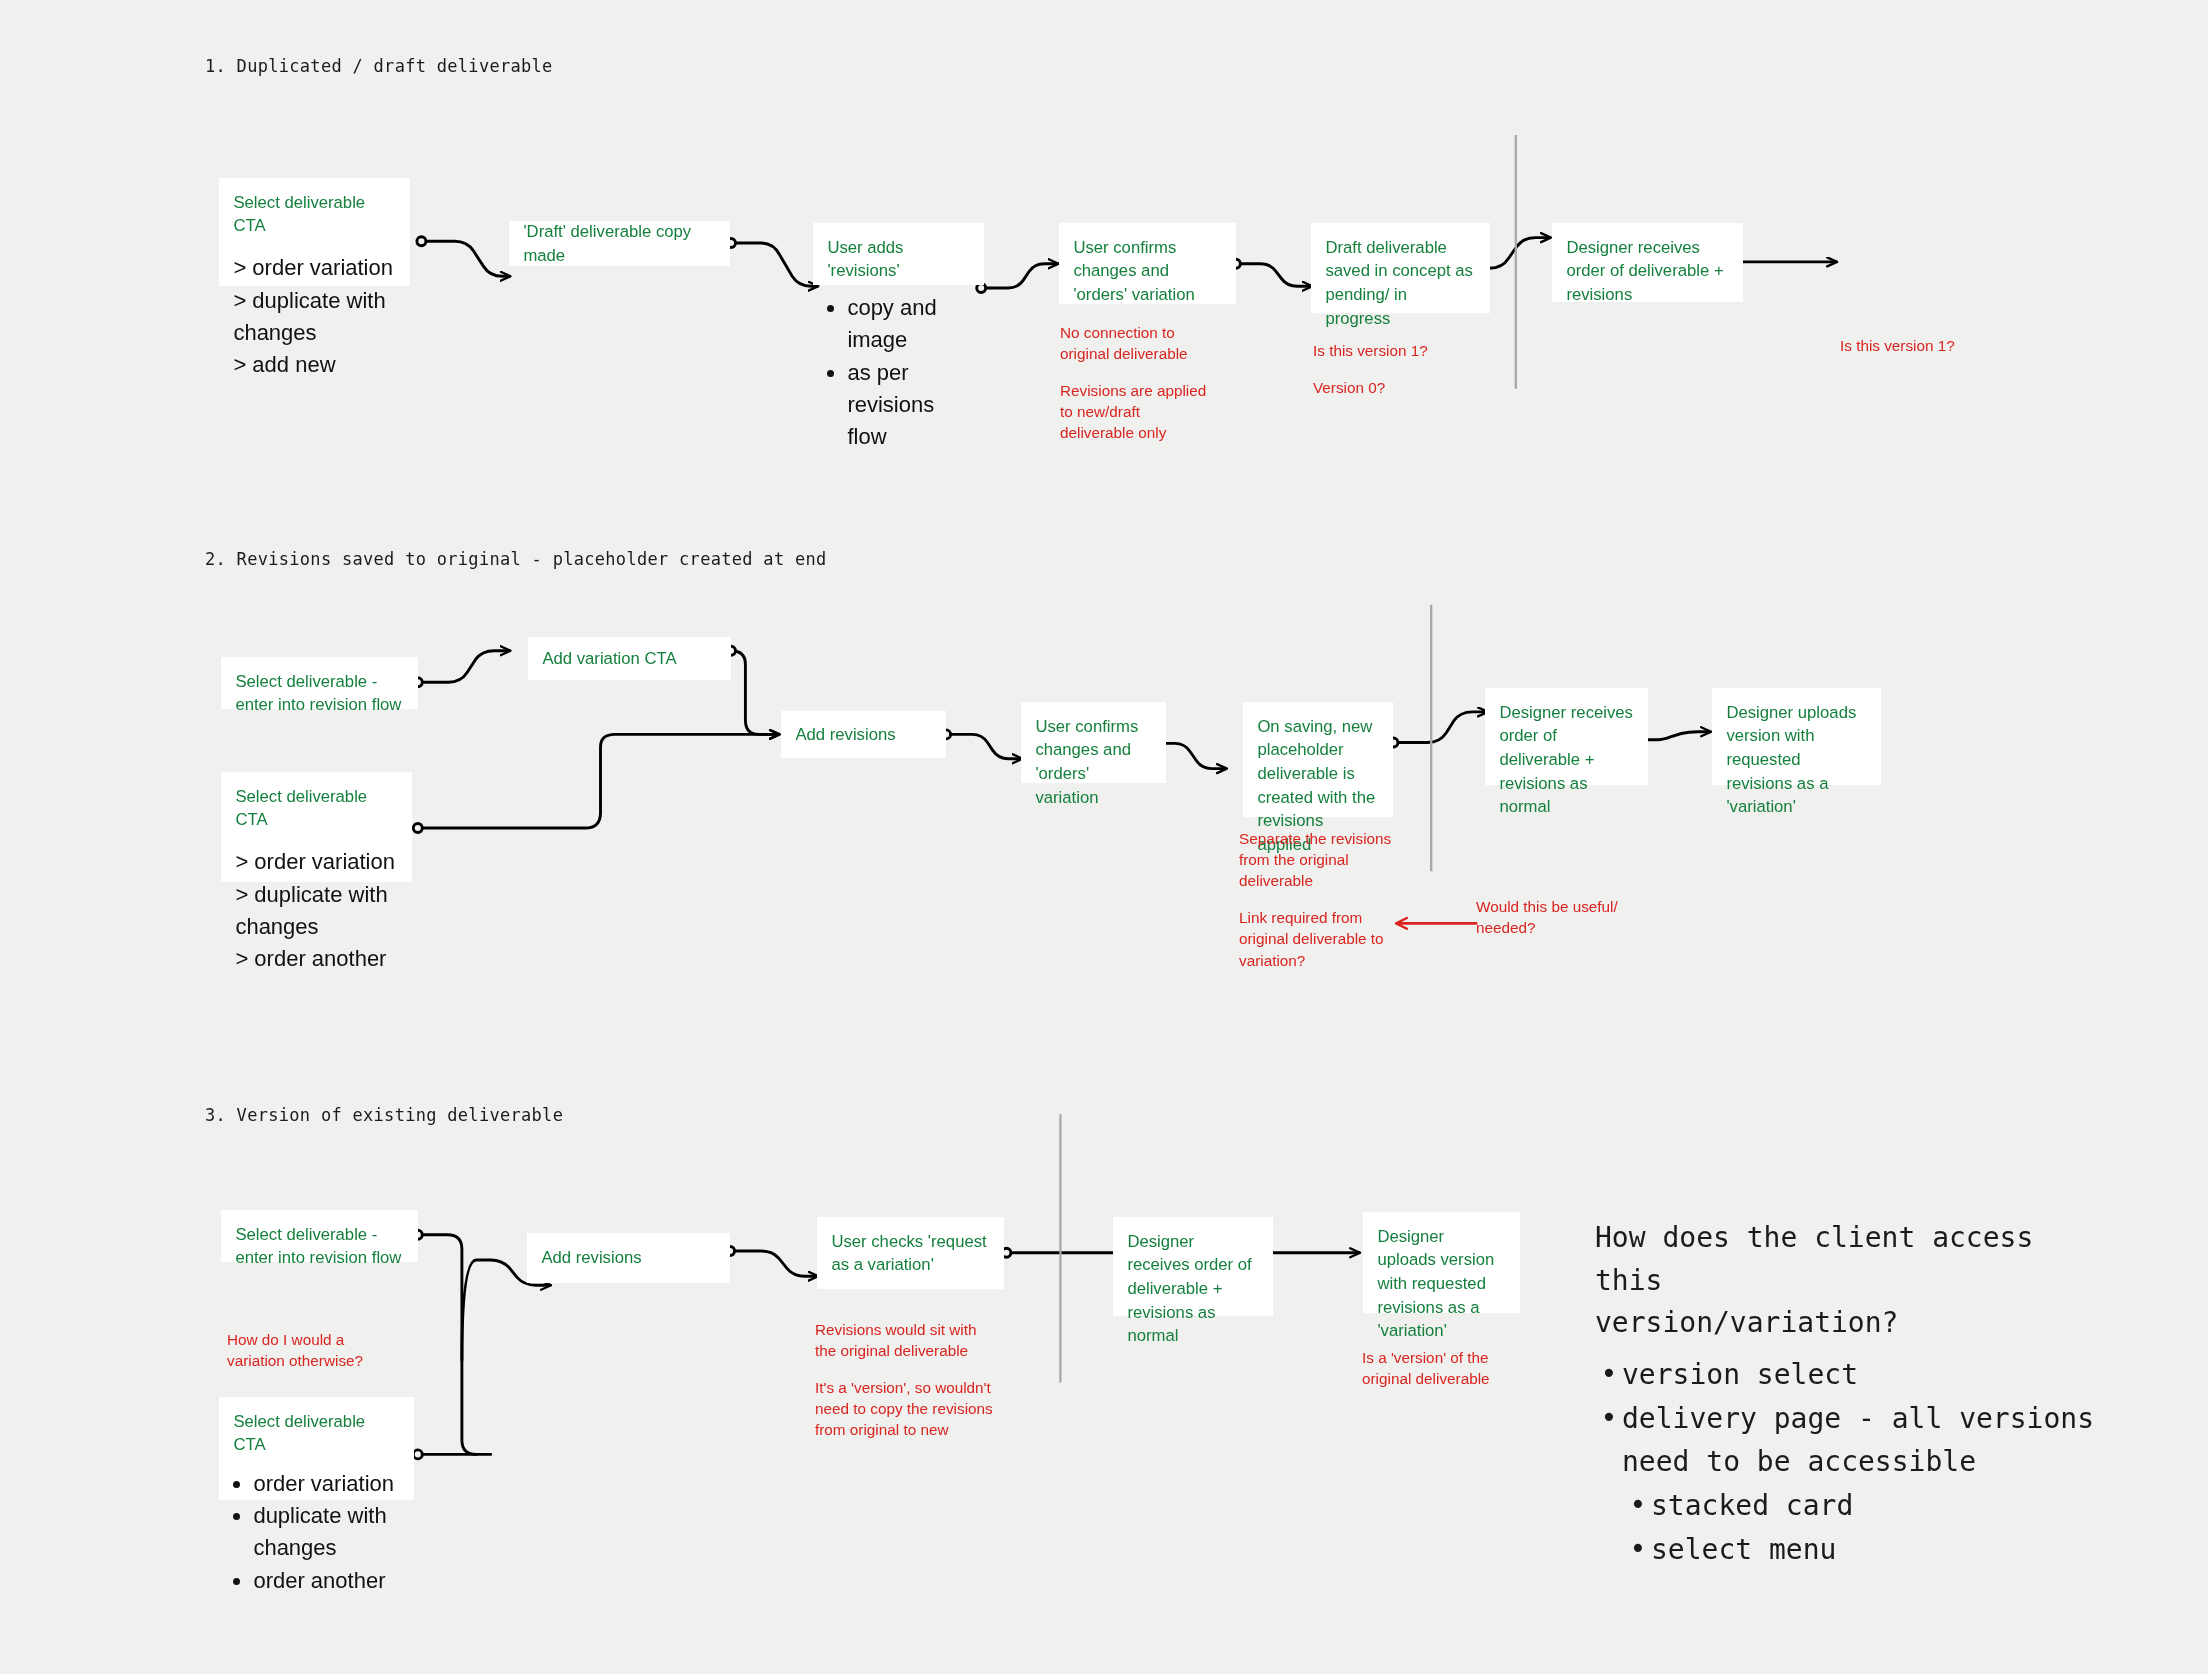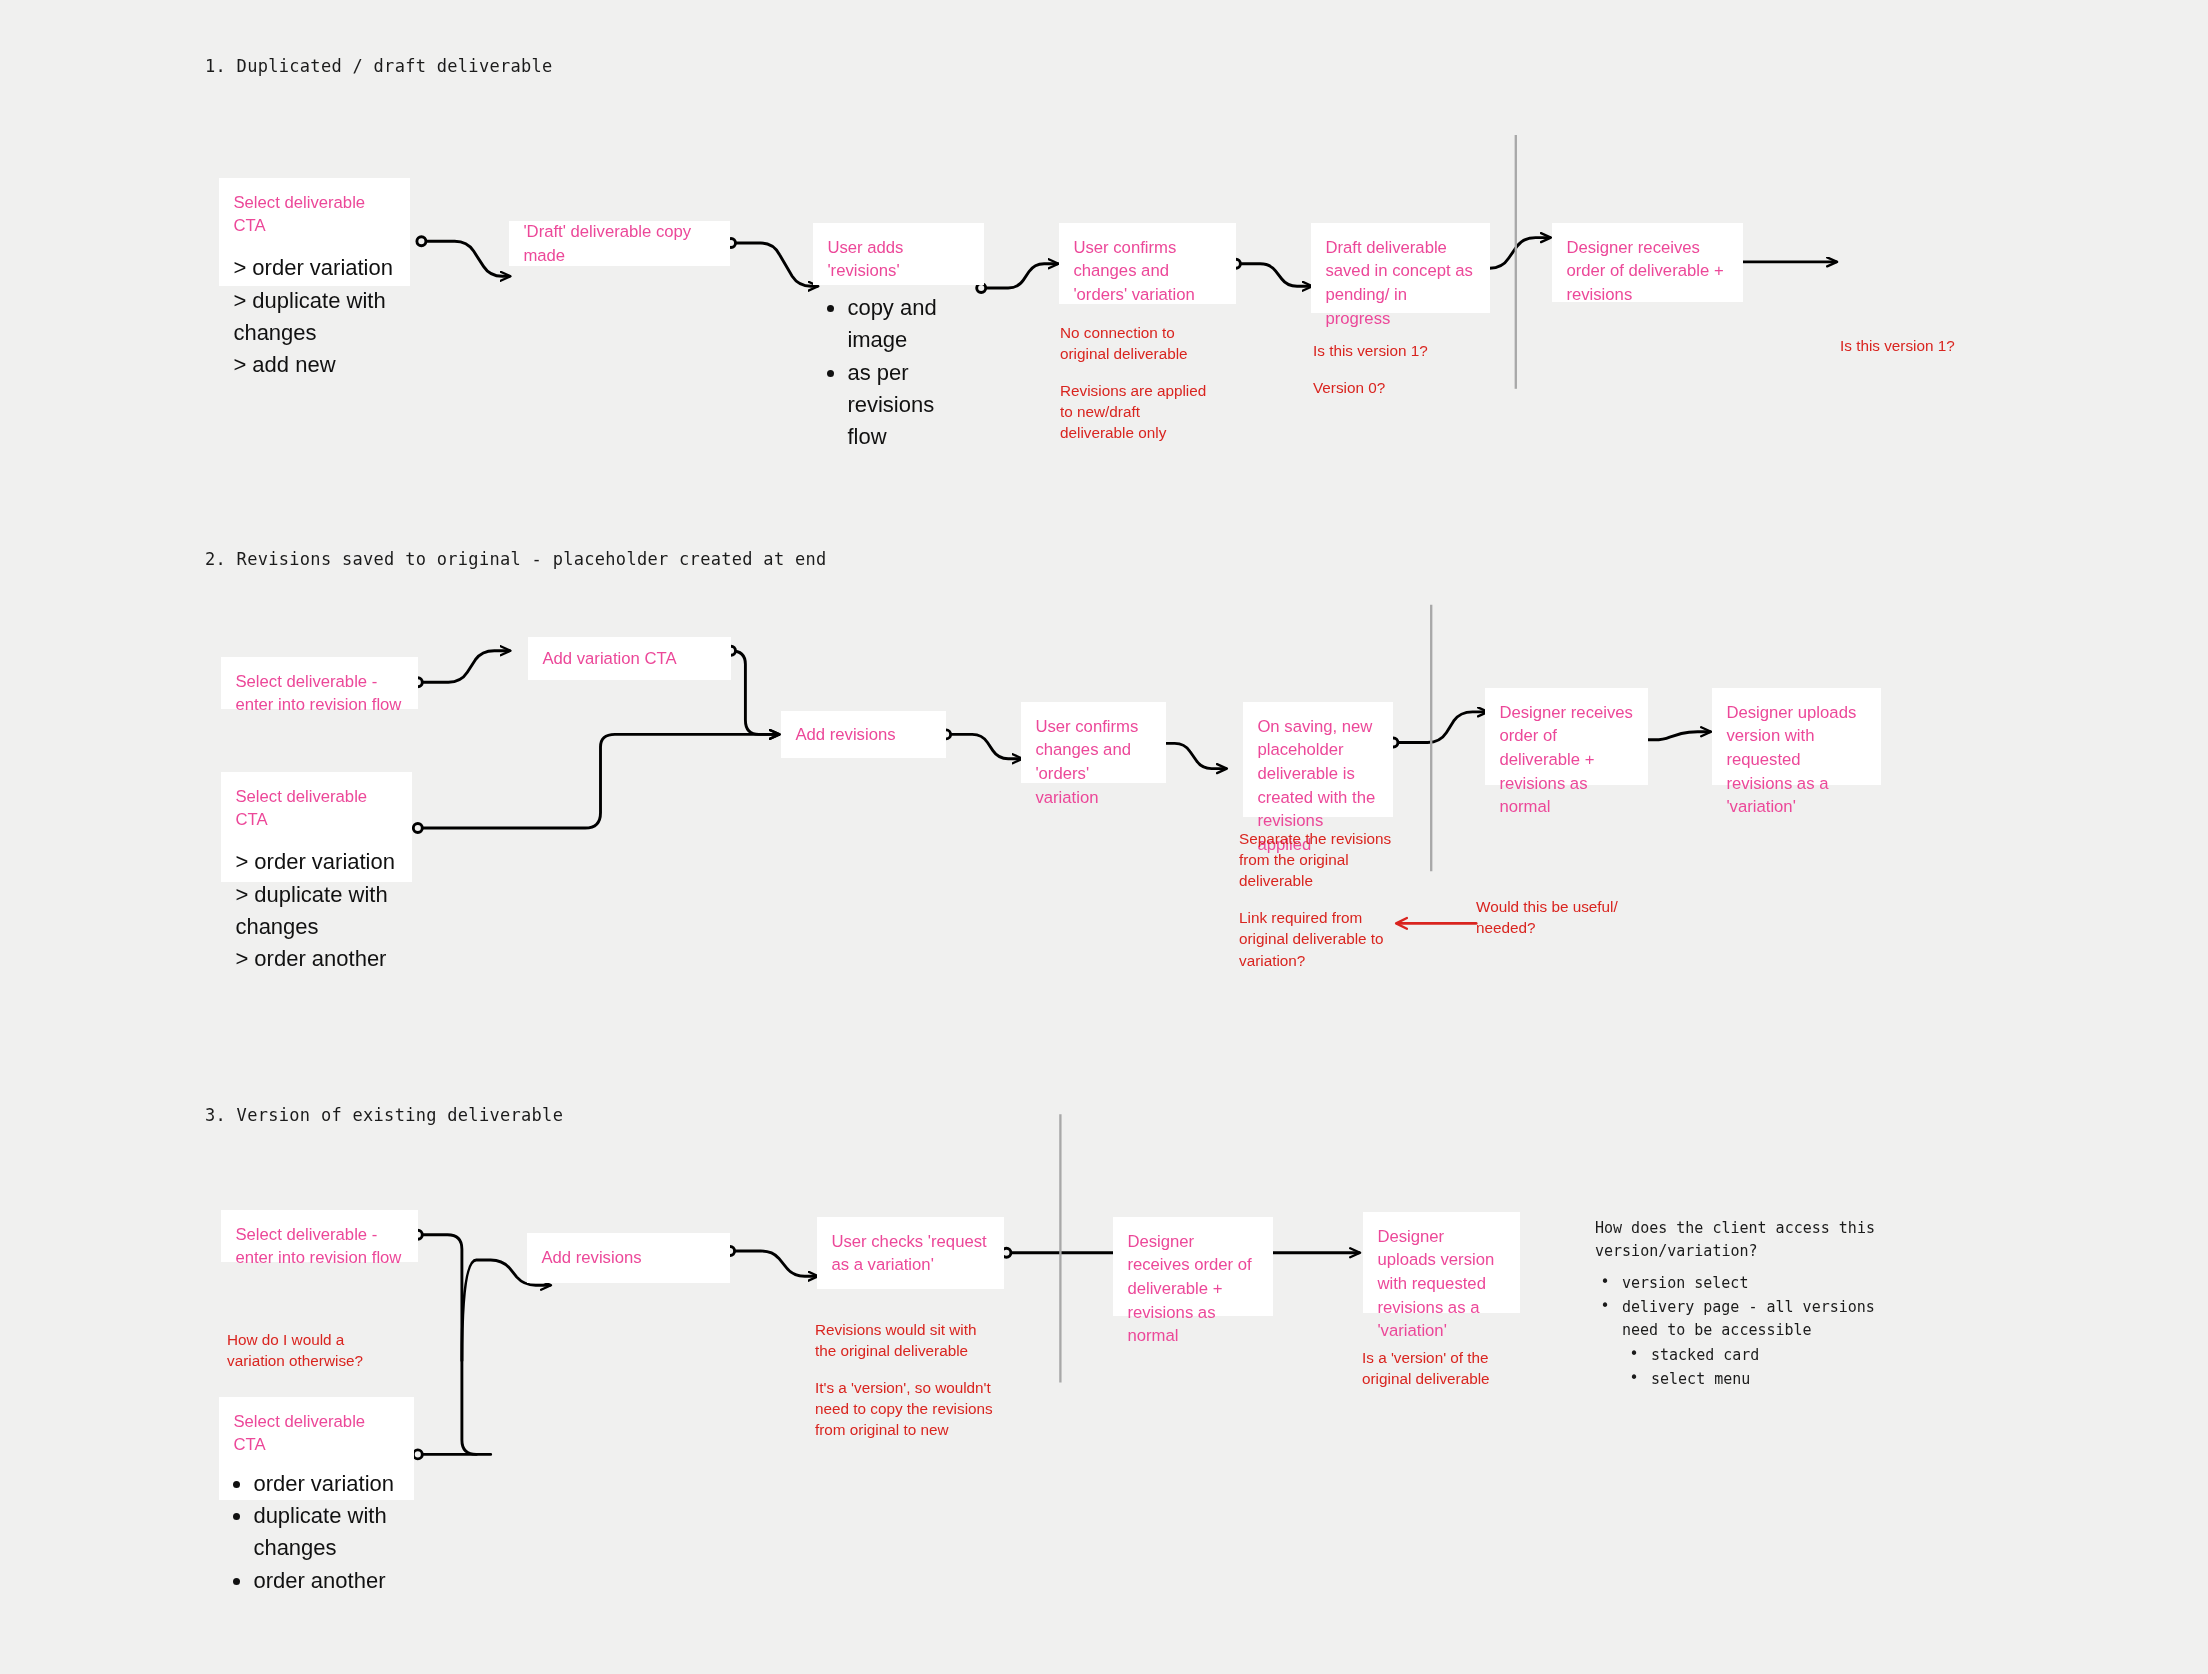--- a/index.html
+++ b/index.html
@@ -43,21 +43,21 @@
   .node {
     position: absolute;
     background: #ffffff;
     box-sizing: border-box;
     padding: 12.6px 14.4px 12.6px 14.4px;
     z-index: 2;
   }
   .node .node-title {
     font-size: 16.7px;
     line-height: 1.42;
-    color: #ec4899;
+    color: #15803d;
     margin: 0;
   }
   .node .node-list {
     margin: 14.4px 0 0 0;
     padding: 0;
     list-style: none;
   }
   .node .node-list.bulleted {
     padding-left: 20px;
     list-style: disc;
@@ -81,21 +81,21 @@
   }
   .annotation p {
     margin: 0 0 16px 0;
   }
   .annotation p:last-child { margin-bottom: 0; }
 
   
   .mono-block {
     position: absolute;
     font-family: "DejaVu Sans Mono", "Liberation Mono", monospace;
-    font-size: 15px;
+    font-size: 28px;
     line-height: 1.52;
     color: #1b1b1b;
     z-index: 3;
   }
   .mono-block .q { margin: 0 0 9px 0; white-space: pre-line; }
   .mono-block ul {
     margin: 0;
     padding-left: 27px;
     list-style: none;
   }

